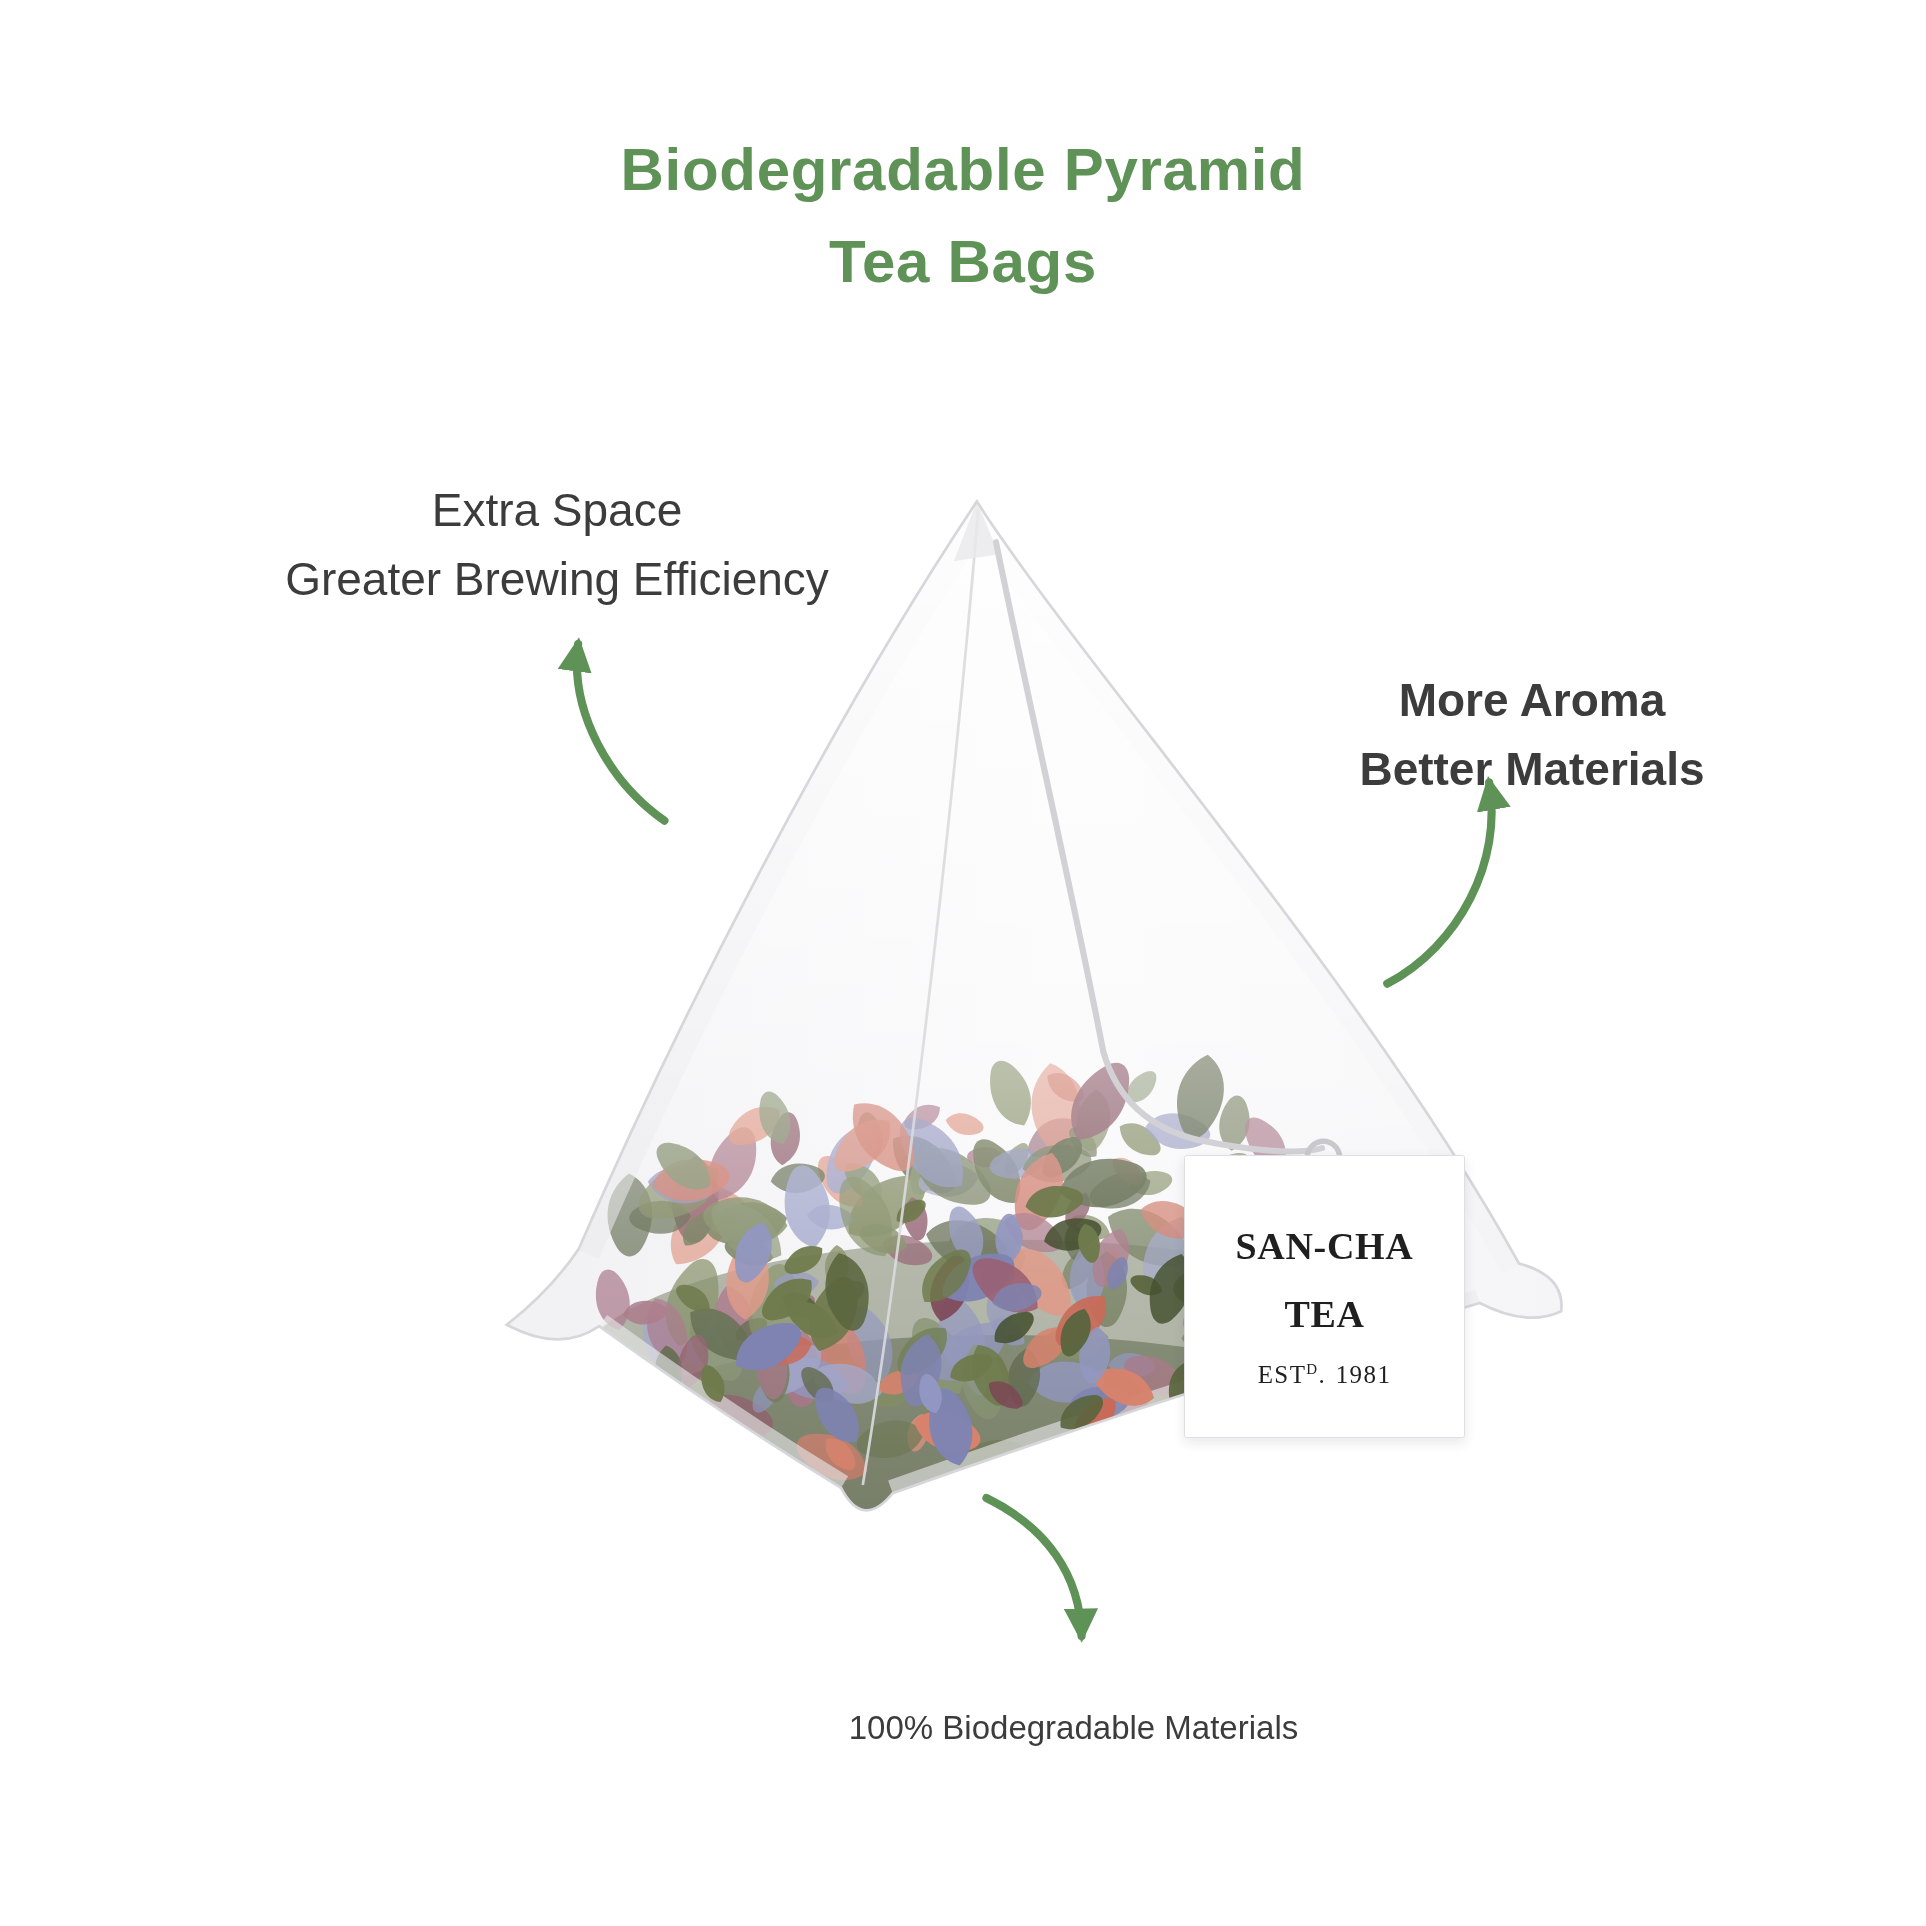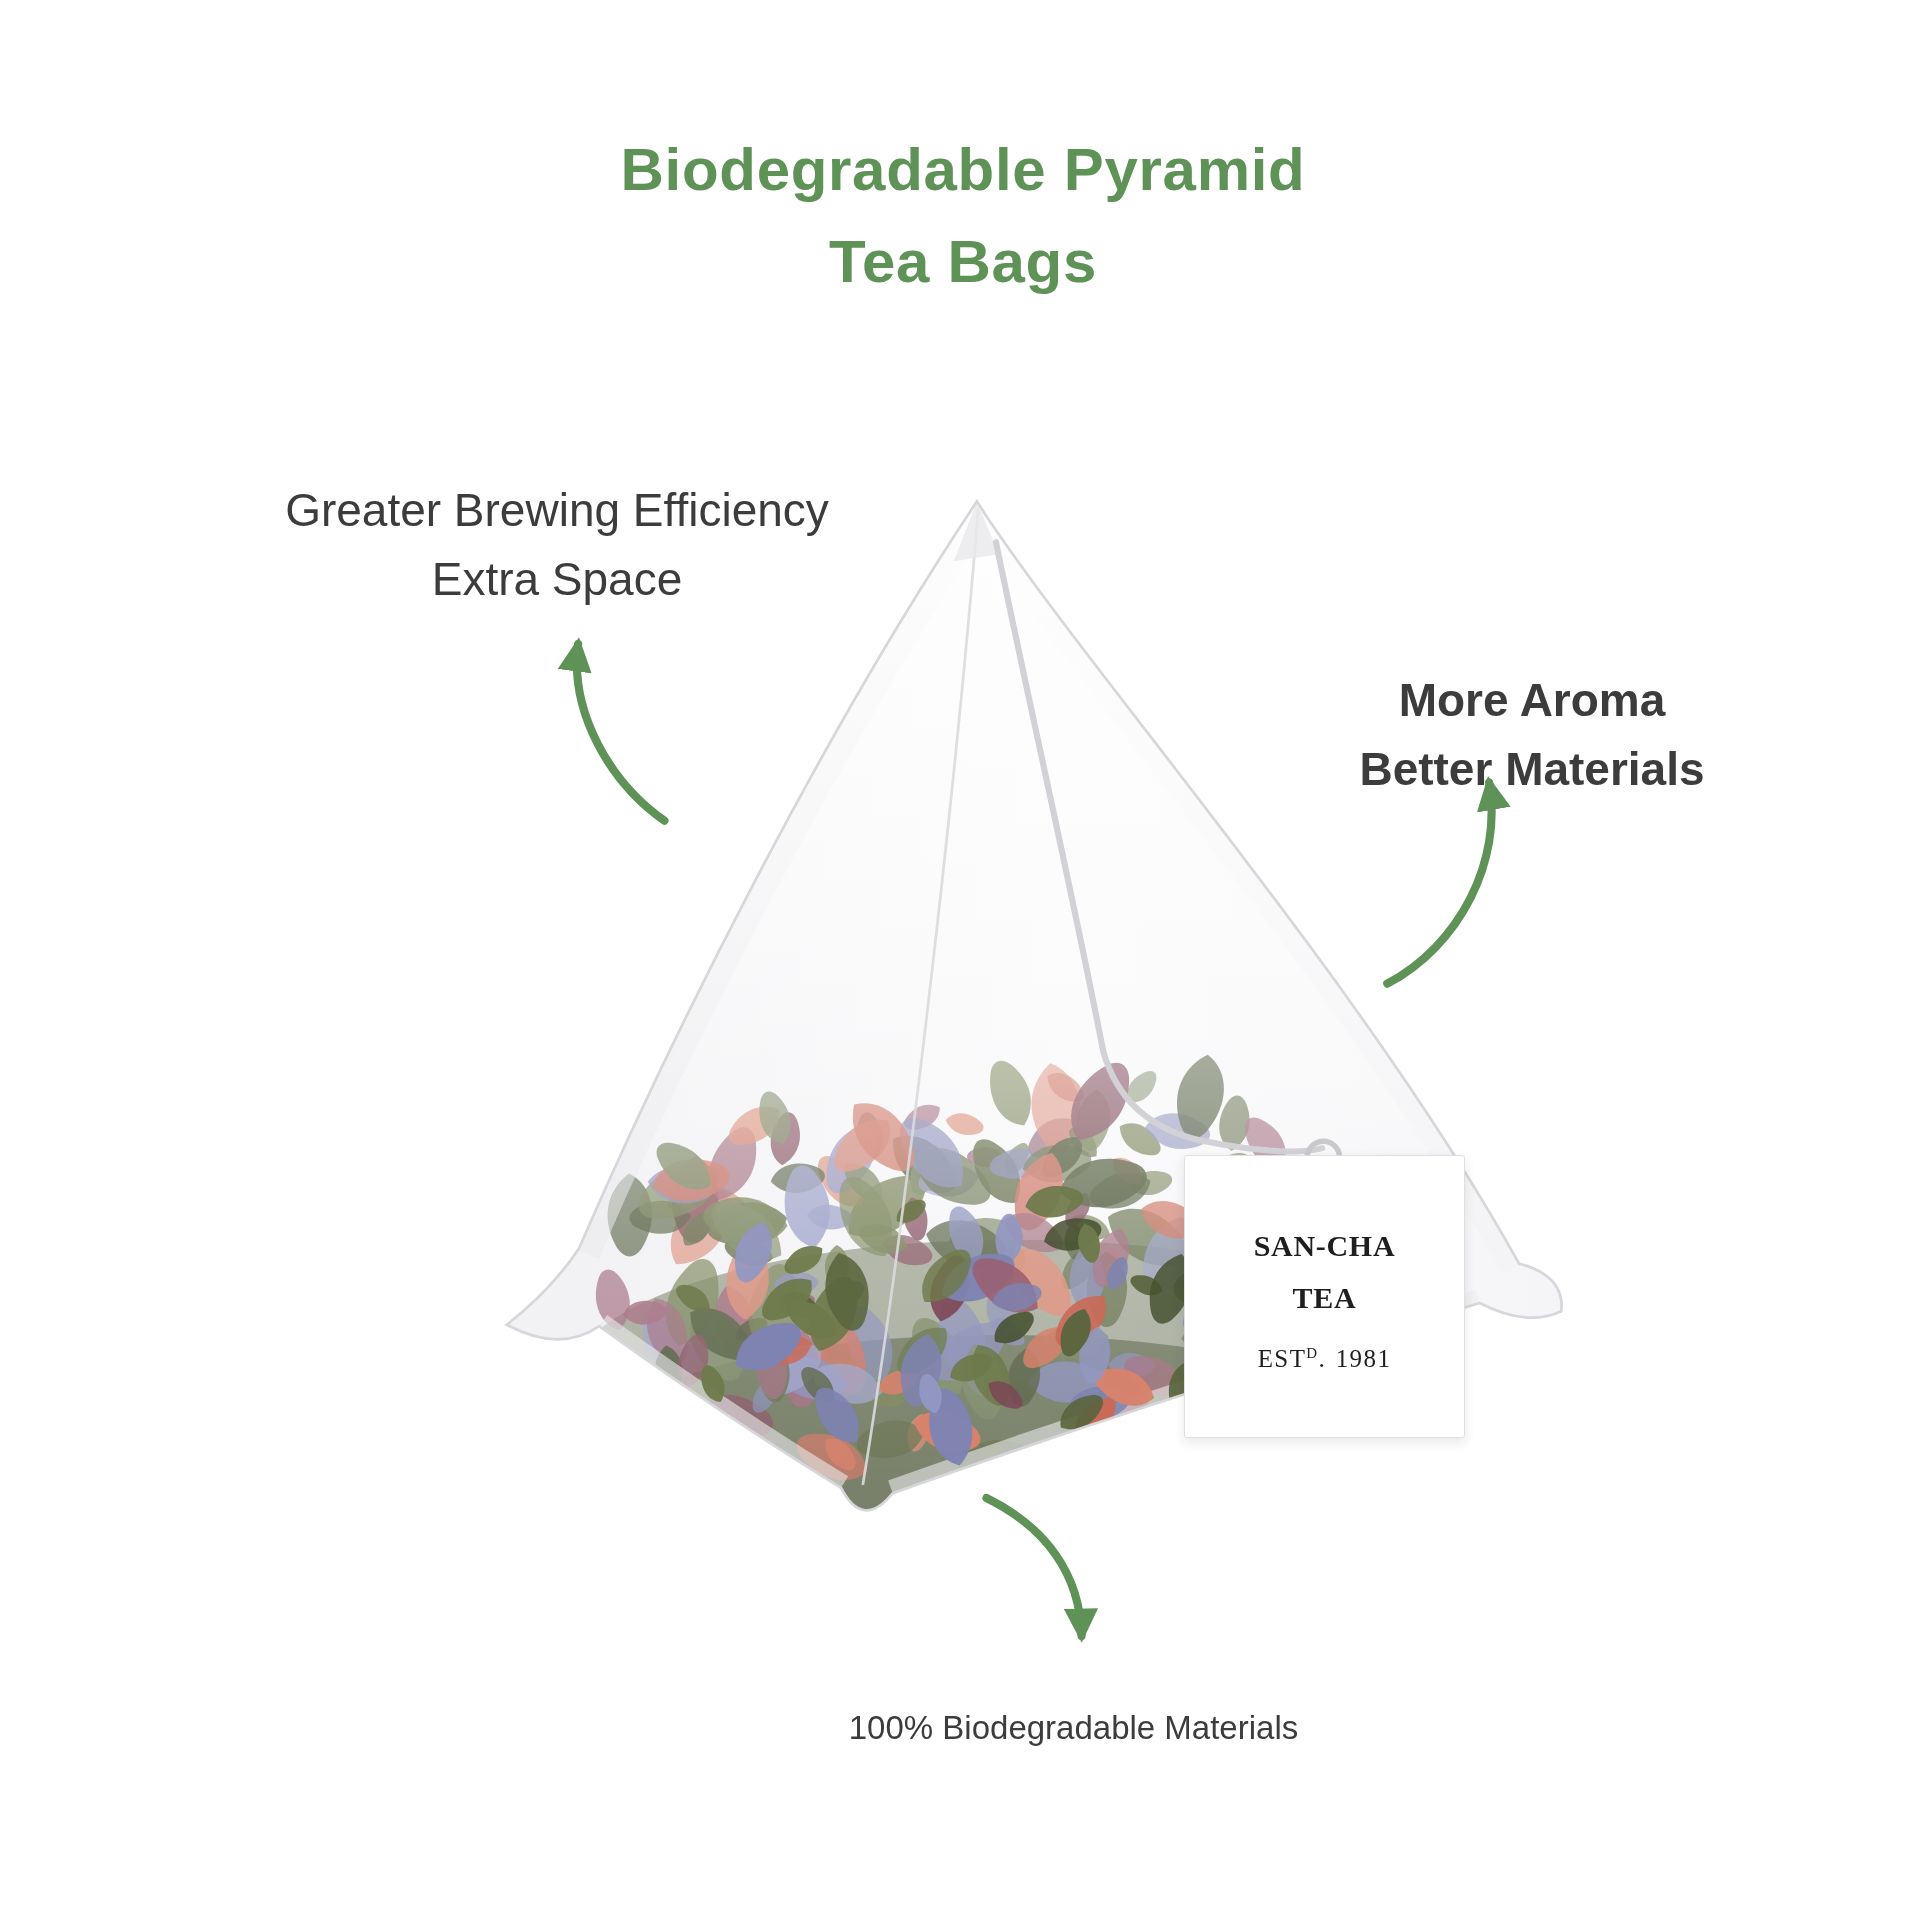--- a/index.html
+++ b/index.html
@@ -22,38 +22,38 @@
   .illustration{position:absolute;left:0;top:0;z-index:1;}
   #arrowhead path{fill:var(--accent-green);}
   .arrow{stroke:var(--accent-green);stroke-width:12;fill:none;stroke-linecap:round;}
   .tag{
     position:absolute;left:1184px;top:1155px;width:279px;height:281px;
     background:#ffffff;border:0.7px solid #dfdfe3;border-radius:2.7px;
     box-shadow:0 4.1px 12.2px rgba(40,40,60,.10);
     display:flex;flex-direction:column;align-items:center;justify-content:center;
     font-family:"Liberation Serif",serif;color:var(--tag-text);z-index:3;text-align:center;
   }
-  .tag .brand{font-weight:700;font-size:30px;line-height:52px;letter-spacing:0.7px;}
+  .tag .brand{font-weight:700;font-size:38px;line-height:52px;letter-spacing:0.7px;margin-top:16px;}
   .tag .est{margin-top:20.4px;font-size:25px;letter-spacing:1.4px;font-weight:500;}
   .tag .est sup{font-size:15px;}
   .tag .est .year{margin-left:9.5px;font-family:Liberation Serif, serif;}
 </style>
 </head>
 <body>
 
 <div class="canvas">
 
   <div class="title">
     <div>Biodegradable Pyramid</div>
     <div>Tea Bags</div>
   </div>
 
   <div class="note note-left">
+    <div>Extra Space</div>
     <div>Greater Brewing Efficiency</div>
-    <div>Extra Space</div>
   </div>
 
   <div class="note note-right">
     <div>More Aroma</div>
     <div>Better Materials</div>
   </div>
 
   <div class="note note-bottom">
     <div>100% Biodegradable Materials</div>
   </div>

